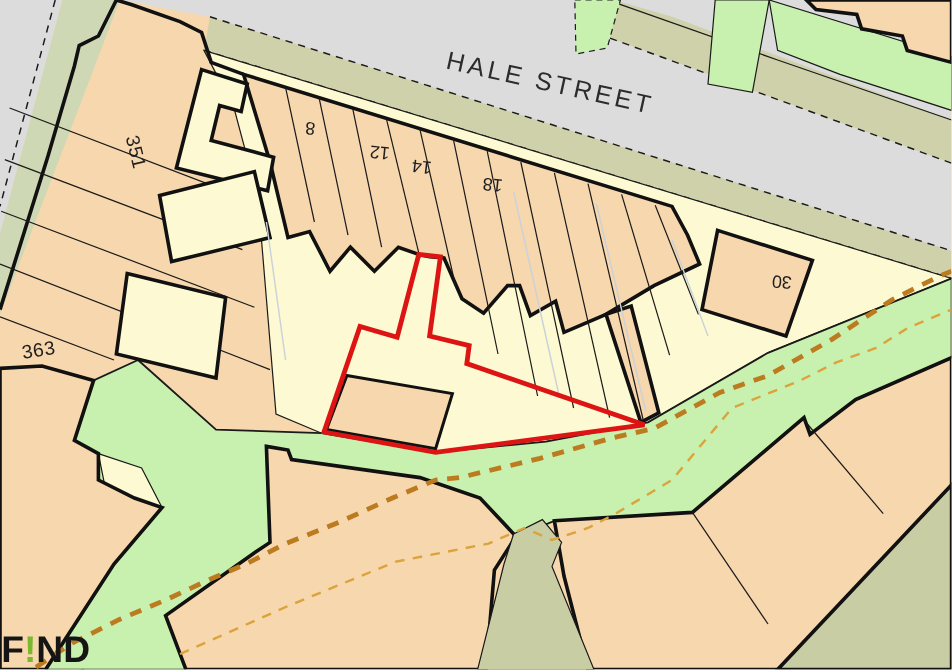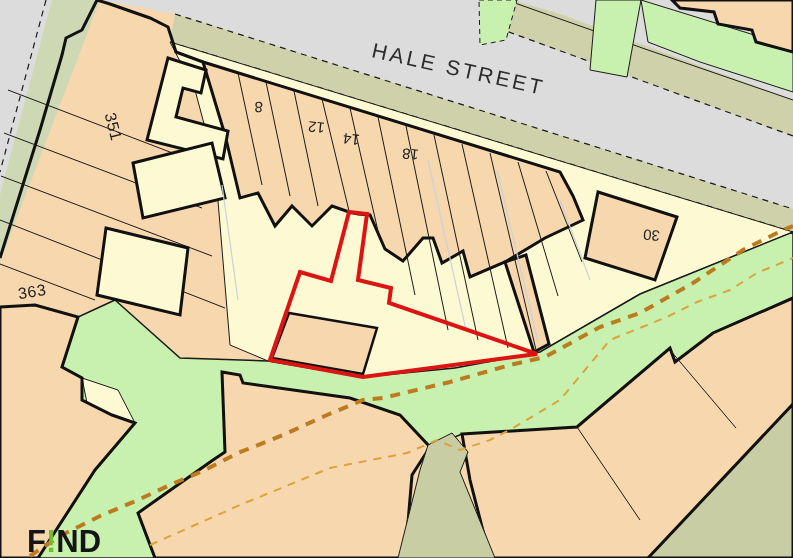--- a/index.html
+++ b/index.html
@@ -5,21 +5,21 @@
   html,body{margin:0;padding:0;background:#fff;}
   #viewport{
     position:relative;width:793px;height:558px;overflow:hidden;
     font-family:"Liberation Sans", sans-serif;background:#f7d7ad;
   }
   #mapsvg{position:absolute;left:0;top:0;}
   #brand{
     position:absolute;left:1px;top:526px;
     font-family:"Liberation Sans", sans-serif;
     font-weight:bold;font-size:31px;letter-spacing:0px;line-height:1;
-    color:#151515;user-select:none;margin-left:26px;
+    color:#151515;user-select:none;
   }
   #brand .excl{font-weight:bold;}
   text{font-family:"Liberation Sans", sans-serif;}
 </style>
 </head>
 <body>
 
 <div id="viewport">
   <svg id="mapsvg" width="793" height="558" viewBox="0 0 793 558">
     <g id="shapes-layer">

